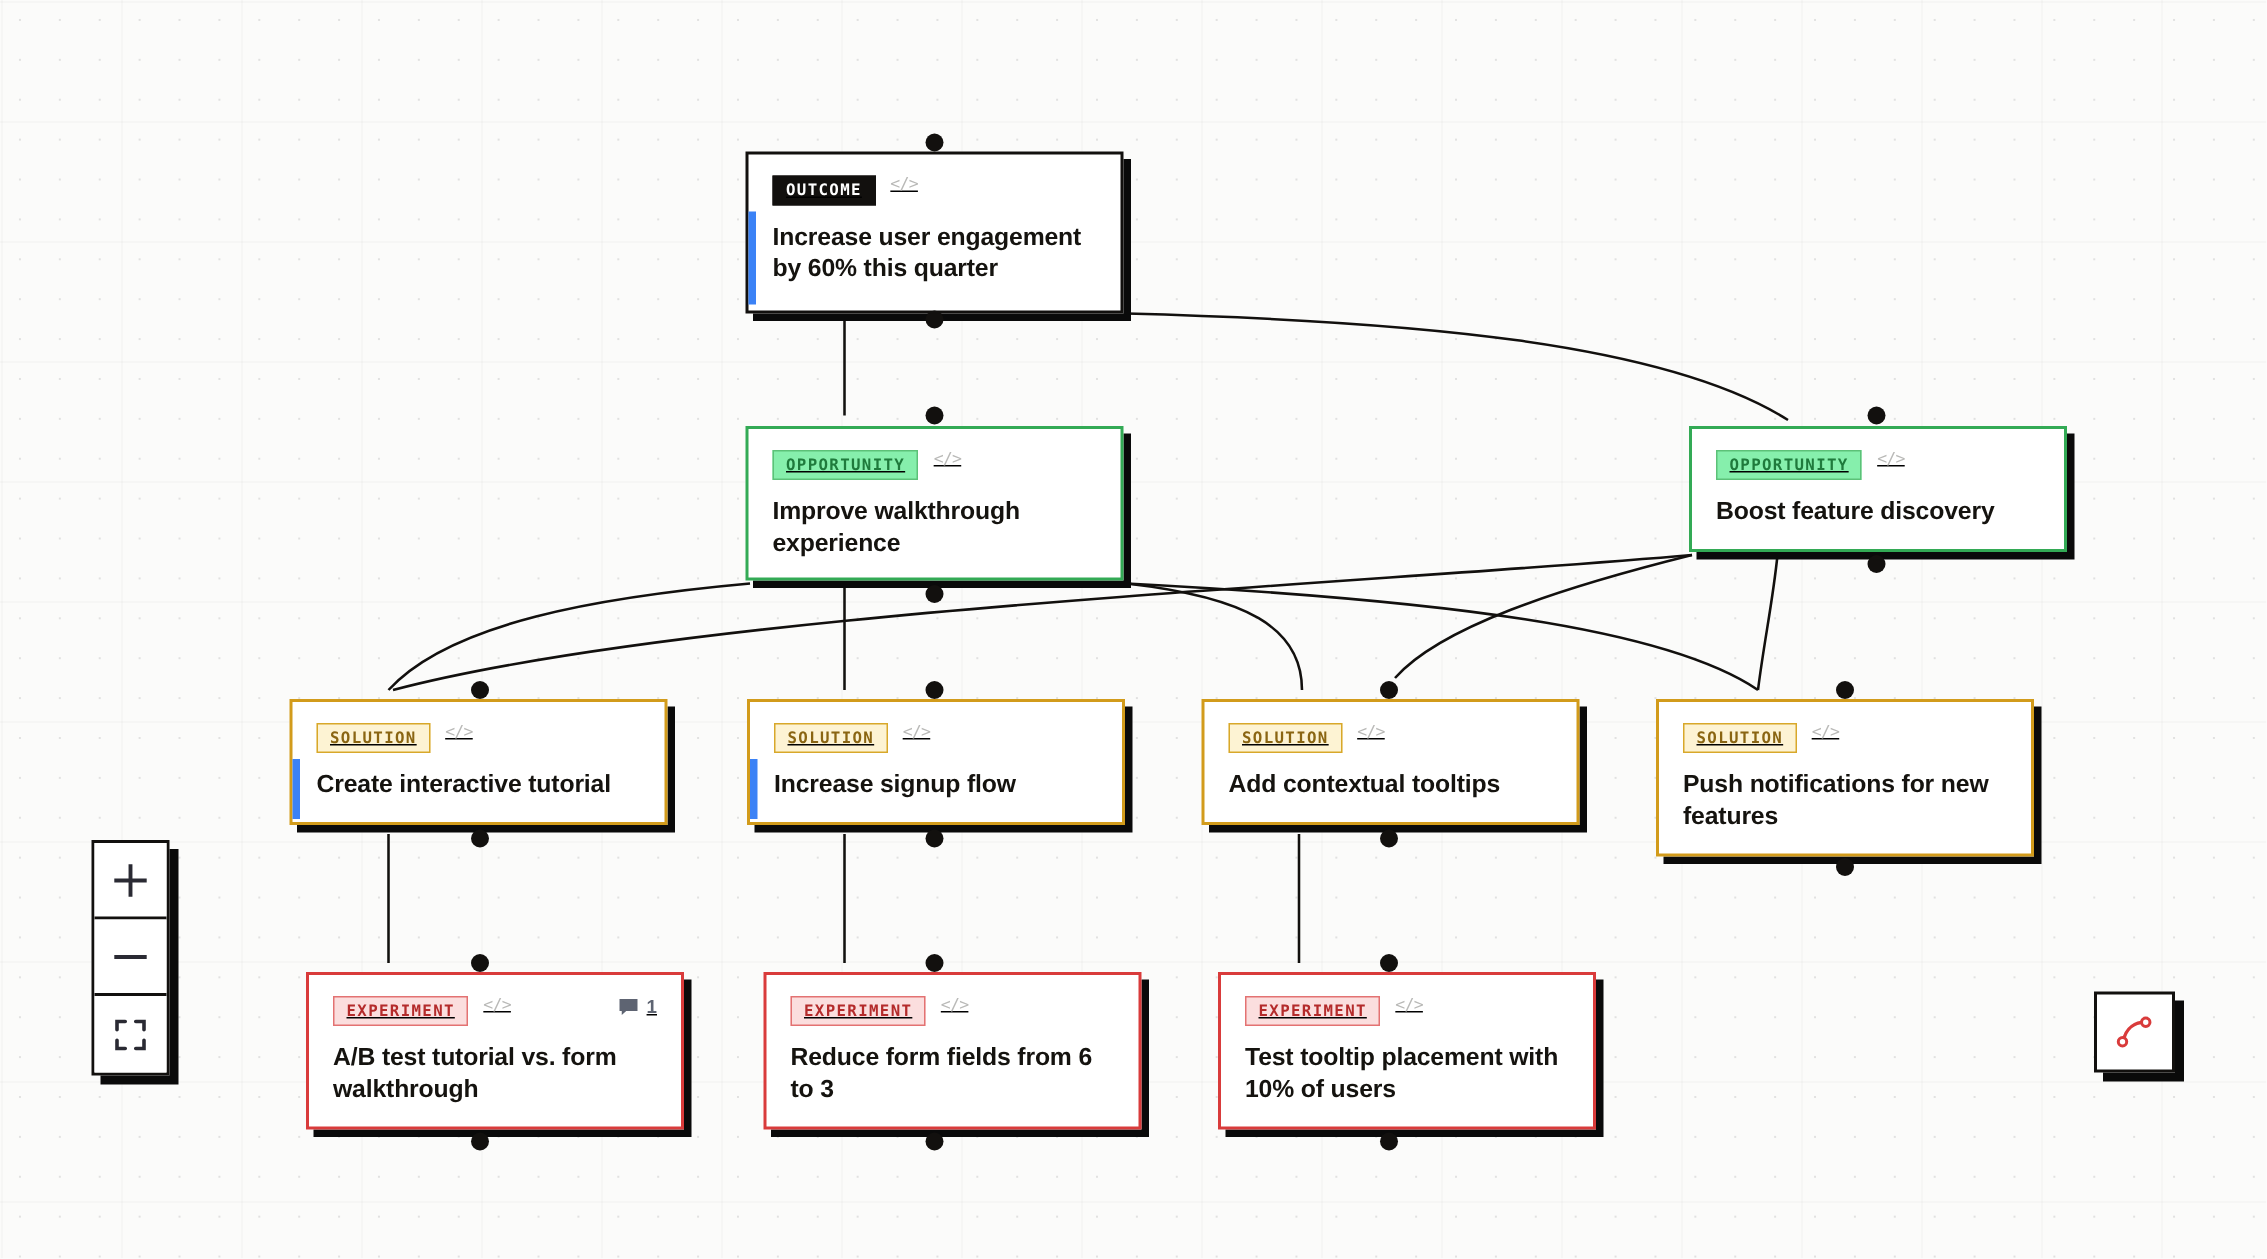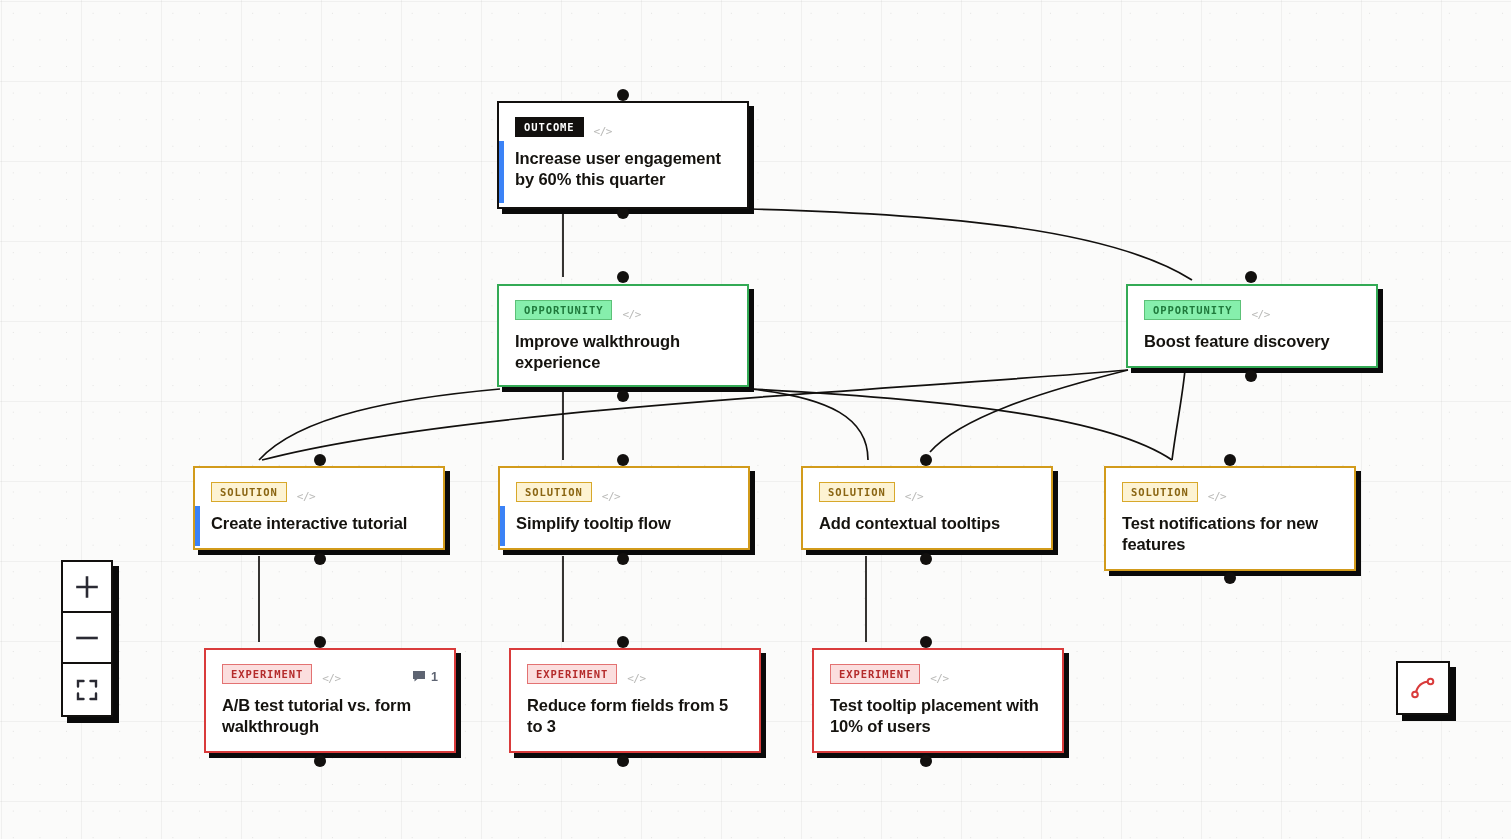--- a/index.html
+++ b/index.html
@@ -52,22 +52,23 @@
     flex-direction: column;
     gap: 11px;
   }
   .node.outcome     { border-color: #12100e; }
   .node.opportunity { border-color: #33aa55; }
   .node.solution    { border-color: #d29b1b; }
   .node.experiment  { border-color: #d93b3b; margin-left: 11px; }
 
   .node-head {
     display: flex;
-    align-items: flex-end;
+    align-items: flex-start;
     gap: 10px;
+    text-decoration: underline;
   }
 
   .badge {
     font-family: "DejaVu Sans Mono", monospace;
     font-size: 10.5px;
     font-weight: 700;
     letter-spacing: 0.9px;
     padding: 4px 8px 3px 8px;
     line-height: 1;
     white-space: nowrap;
@@ -233,35 +234,35 @@
           <span class="code-icon">&lt;/&gt;</span>
         </div>
         <div class="node-title">Create interactive tutorial</div>
       </div>
       <div class="node solution" style="left: 498px; top: 466px; width: 252px; height: 84px;">
         <div class="accent" style="top: 38px; height: 40px;"></div>
         <div class="node-head">
           <span class="badge solution">SOLUTION</span>
           <span class="code-icon">&lt;/&gt;</span>
         </div>
-        <div class="node-title">Simplify tooltip flow</div>
+        <div class="node-title">Increase signup flow</div>
       </div>
       <div class="node solution" style="left: 801px; top: 466px; width: 252px; height: 84px;">
         <div class="node-head">
           <span class="badge solution">SOLUTION</span>
           <span class="code-icon">&lt;/&gt;</span>
         </div>
         <div class="node-title">Add contextual tooltips</div>
       </div>
       <div class="node solution" style="left: 1104px; top: 466px; width: 252px; height: 105px;">
         <div class="node-head">
           <span class="badge solution">SOLUTION</span>
           <span class="code-icon">&lt;/&gt;</span>
         </div>
-        <div class="node-title">Test notifications for new features</div>
+        <div class="node-title">Push notifications for new features</div>
       </div>
       <div class="node experiment" style="left: 193px; top: 648px; width: 252px; height: 105px;">
         <div class="node-head">
           <span class="badge experiment">EXPERIMENT</span>
           <span class="code-icon">&lt;/&gt;</span>
           <span class="comment-chip">
             <span>
               <svg width="14" height="13" viewBox="0 0 14 13">
                 <path d="M1 1 H13 V9 H5.5 L2.5 11.6 V9 H1 Z" fill="#5e6472"></path>
               </svg>
@@ -269,21 +270,21 @@
             <span>1</span>
           </span>
         </div>
         <div class="node-title">A/B test tutorial vs. form walkthrough</div>
       </div>
       <div class="node experiment" style="left: 498px; top: 648px; width: 252px; height: 105px;">
         <div class="node-head">
           <span class="badge experiment">EXPERIMENT</span>
           <span class="code-icon">&lt;/&gt;</span>
         </div>
-        <div class="node-title">Reduce form fields from 5 to 3</div>
+        <div class="node-title">Reduce form fields from 6 to 3</div>
       </div>
       <div class="node experiment" style="left: 801px; top: 648px; width: 252px; height: 105px;">
         <div class="node-head">
           <span class="badge experiment">EXPERIMENT</span>
           <span class="code-icon">&lt;/&gt;</span>
         </div>
         <div class="node-title">Test tooltip placement with 10% of users</div>
       </div>
     </div>
   <div id="handles-layer">

